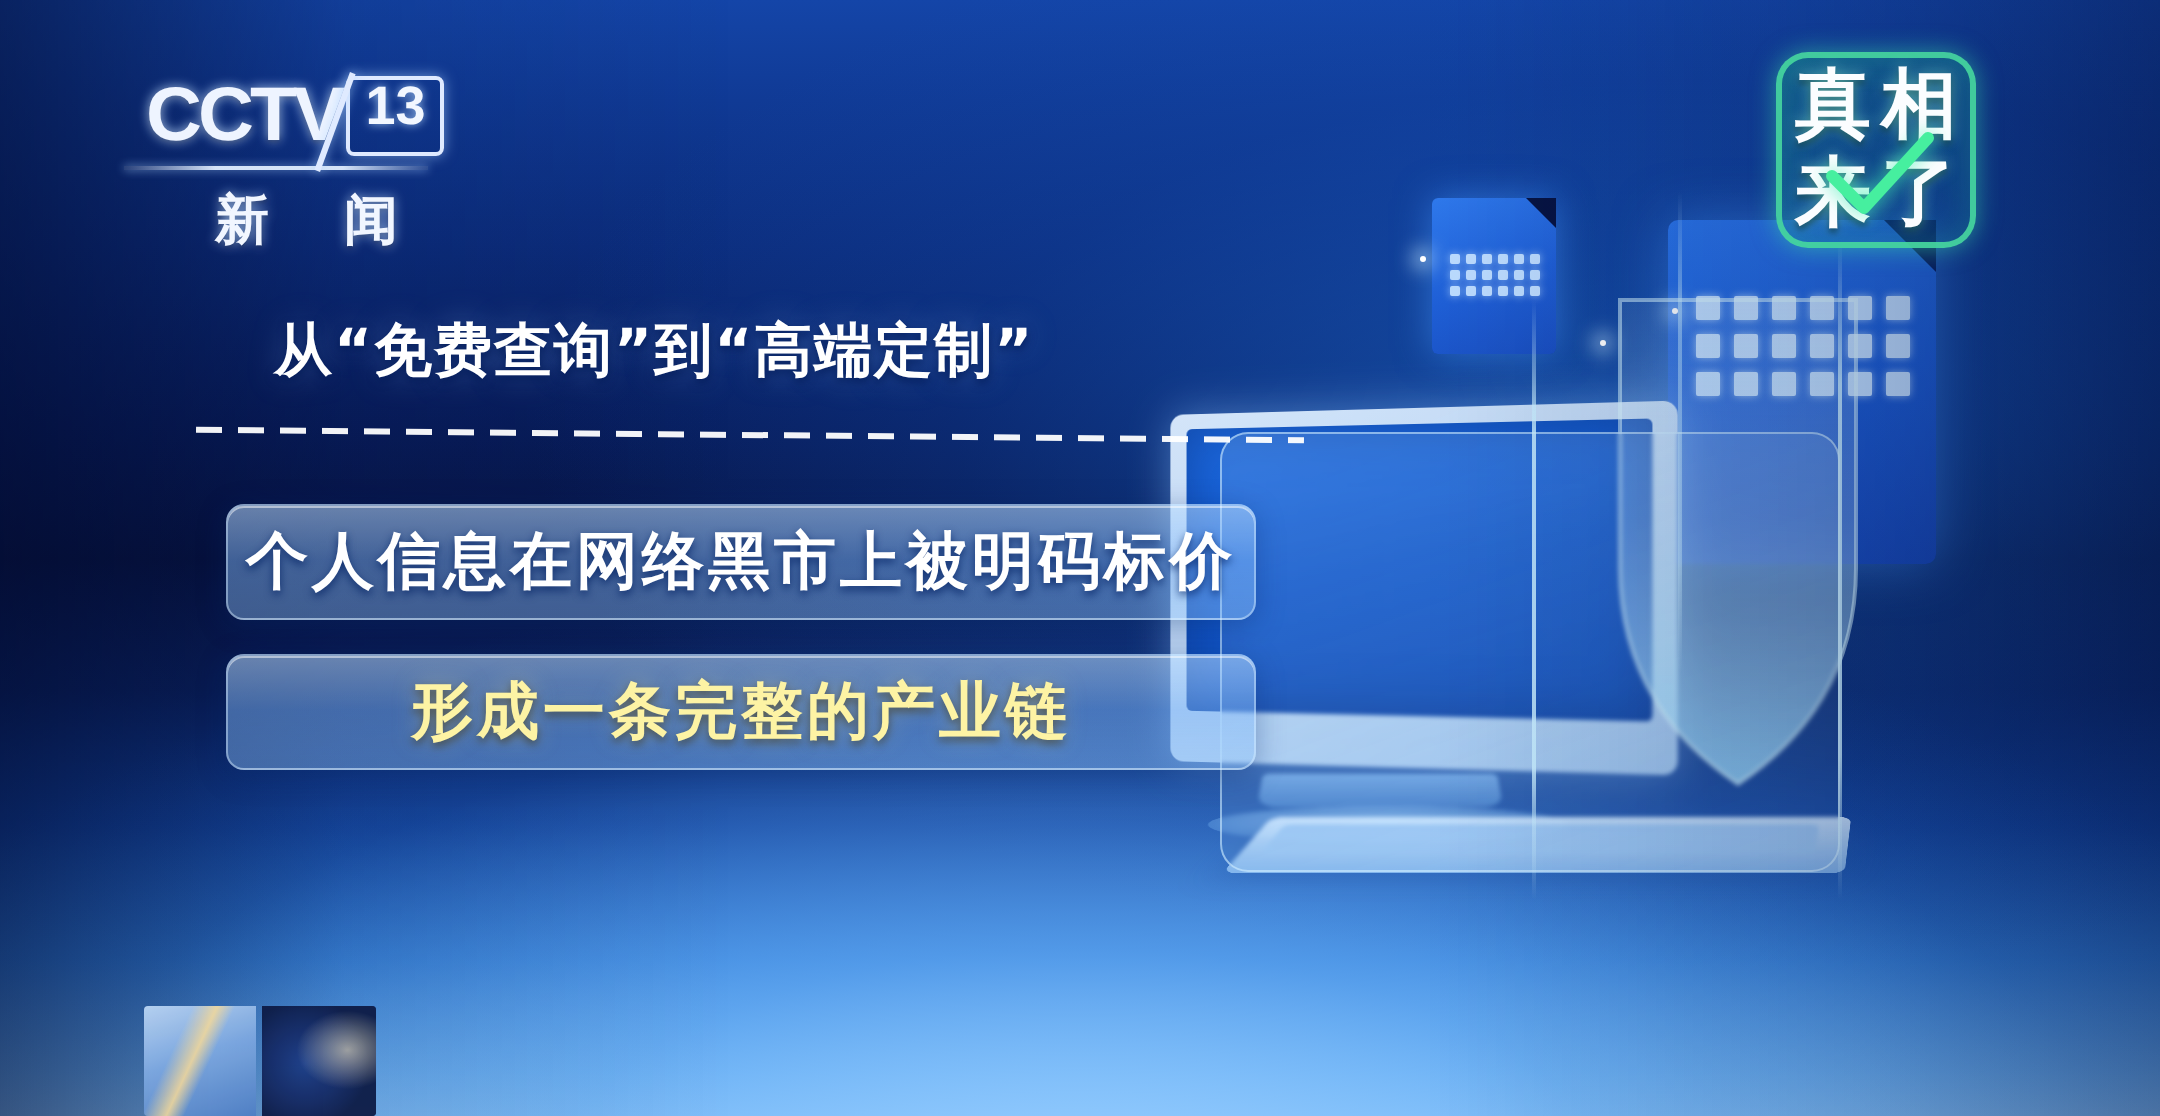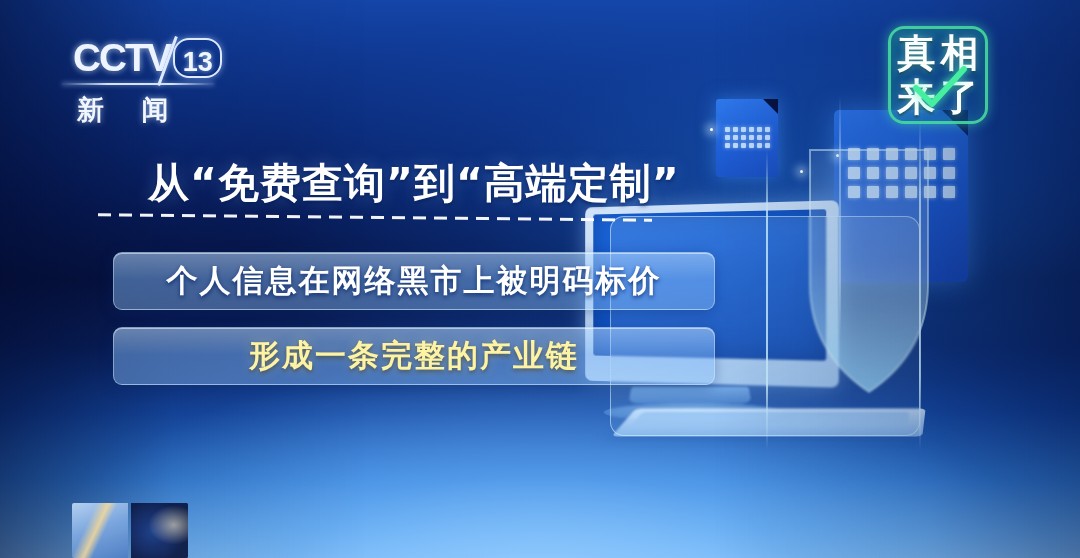--- a/index.html
+++ b/index.html
@@ -36,40 +36,40 @@
     font-size:38px; font-weight:bold; letter-spacing:-2px;
     color:#eef4ff; line-height:1;
     text-shadow:0 0 6px rgba(190,220,255,.85), 0 1px 2px rgba(0,20,70,.9);
     font-family:"Liberation Sans",sans-serif;
     font-style:normal;
     transform:scaleX(1.02);
   }
   .cctv-13{
     margin-left:4px; position:relative;
     width:58px; height:40px;
-    border:2.5px solid #dfeaff; border-radius:16px;
-    display:flex; align-items:flex-end; justify-content:center;
+    border:2.5px solid #dfeaff; border-radius:4px;
+    display:flex; align-items:flex-start; justify-content:center;
     box-shadow:0 0 7px rgba(170,210,255,.6);
   }
   .cctv-13 span{
     font-size:27px; font-weight:bold; color:#f2f7ff; line-height:1;
     text-shadow:0 0 5px rgba(185,220,255,.8);
   }
   .cctv-slash{
     position:absolute; left:-9px; top:-5px; width:3px; height:52px;
     background:#dfeaff; transform:rotate(20deg);
     box-shadow:0 0 6px rgba(170,210,255,.7);
   }
   .cctv-underline{
     margin-top:3px; width:152px; height:2px;
     background:linear-gradient(90deg, rgba(225,238,255,.15), rgba(225,238,255,.95) 30%, rgba(225,238,255,.95) 72%, rgba(225,238,255,.15));
     box-shadow:0 0 5px rgba(170,210,255,.7);
   }
   .cctv-sub{
-    margin-top:7px; width:152px; text-align:left;
+    margin-top:7px; width:152px; text-align:right;
     font-size:27px; font-weight:bold; color:#f1f6ff;
     letter-spacing:15px; text-indent:15px;
     text-shadow:0 0 6px rgba(180,215,255,.75), 0 1px 2px rgba(0,15,60,.8);
   }
 
   
   .prog-badge{
     position:absolute; left:888px; top:26px; width:100px; height:98px;
   }
   .badge-frame{
@@ -185,34 +185,34 @@
     background:linear-gradient(160deg, rgba(205,235,255,.16), rgba(160,210,255,.05));
     backdrop-filter:blur(1px);
   }
   .vline{
     position:absolute; width:2px;
     background:linear-gradient(180deg, rgba(190,230,255,0), rgba(200,238,255,.85) 22%, rgba(200,238,255,.85) 78%, rgba(190,230,255,0));
   }
 
   
   .headline{
-    position:absolute; left:148px; top:156px;
-    font-size:41px; font-weight:bold; color:#ffffff;
+    position:absolute; left:137px; top:156px;
+    font-size:29px; font-weight:bold; color:#ffffff;
     letter-spacing:1px; white-space:nowrap;
     text-shadow:0 2px 5px rgba(0,25,85,.85), 0 0 16px rgba(140,195,255,.35);
     font-family:"DejaVu Sans","Liberation Sans",sans-serif;
   }
   .dashline{
     position:absolute; left:98px; top:216px; width:554px; height:3px;
     background:repeating-linear-gradient(90deg, rgba(255,255,255,.95) 0 13px, rgba(255,255,255,0) 13px 21px);
     transform:rotate(.55deg);
   }
 
   .sub-bar{
-    position:absolute; left:113px; width:602px; height:58px;
+    position:absolute; left:113px; width:515px; height:58px;
     border-radius:9px;
     border:1px solid rgba(215,238,255,.45);
     background:linear-gradient(180deg, rgba(185,220,255,.55) 0%, rgba(130,185,250,.48) 48%, rgba(150,200,252,.40) 100%);
     box-shadow:0 3px 14px rgba(10,40,110,.35), inset 0 1px 0 rgba(255,255,255,.5);
     display:flex; align-items:center;
   }
   .sub-bar.b1{ top:252px; }
   .sub-bar.b2{ top:327px; }
   .sub-bar .txt{
     width:100%; text-align:center; white-space:nowrap;

